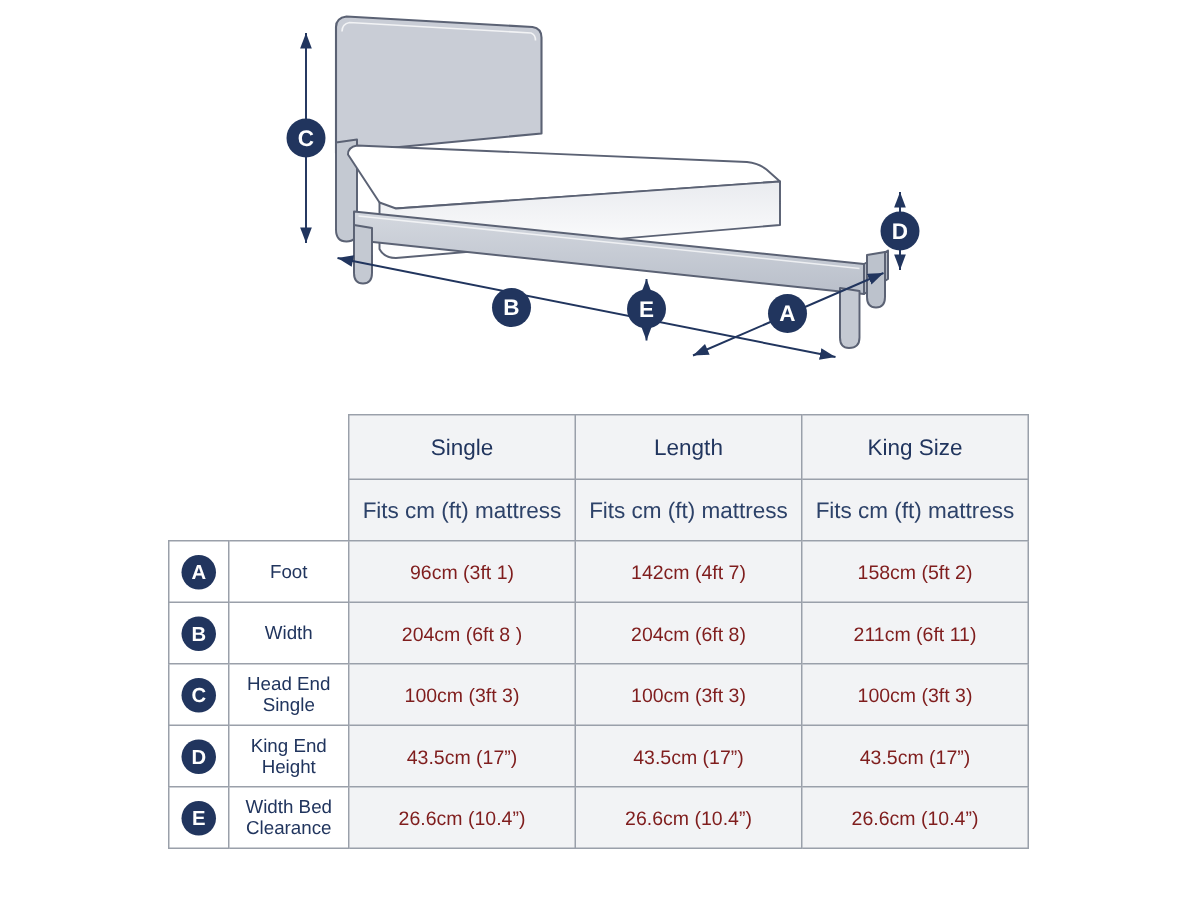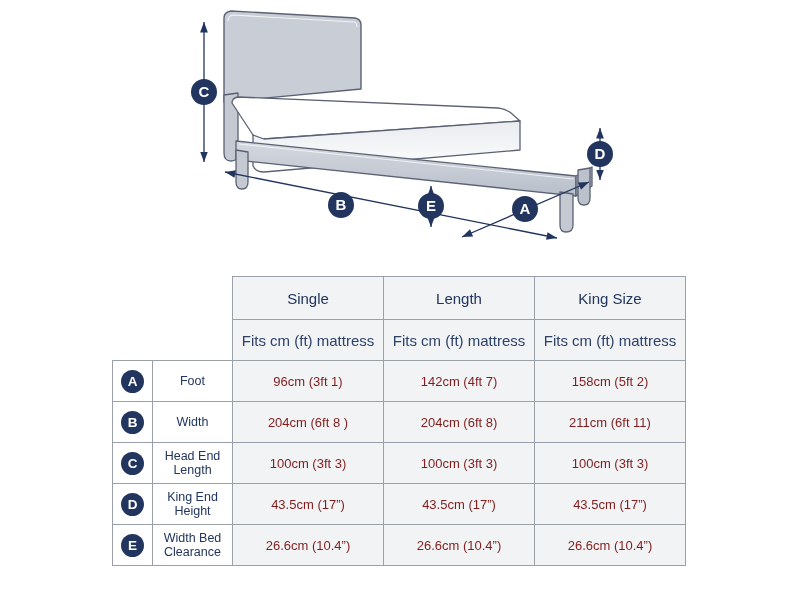--- a/index.html
+++ b/index.html
@@ -238,21 +238,21 @@
       <td class="row-label-cell">Width</td>
       <td class="row-val-cell">204cm (6ft 8 )</td>
       <td class="row-val-cell">204cm (6ft 8)</td>
       <td class="row-val-cell">211cm (6ft 11)</td>
     </tr>
 
     <tr>
       <td class="row-badge-cell">
         <span class="tbl-badge">C</span>
       </td>
-      <td class="row-label-cell">Head End Length</td>
+      <td class="row-label-cell">Head End Single</td>
       <td class="row-val-cell">100cm (3ft 3)</td>
       <td class="row-val-cell">100cm (3ft 3)</td>
       <td class="row-val-cell">100cm (3ft 3)</td>
     </tr>
 
     <tr>
       <td class="row-badge-cell">
         <span class="tbl-badge">D</span>
       </td>
       <td class="row-label-cell">King End Height</td>

